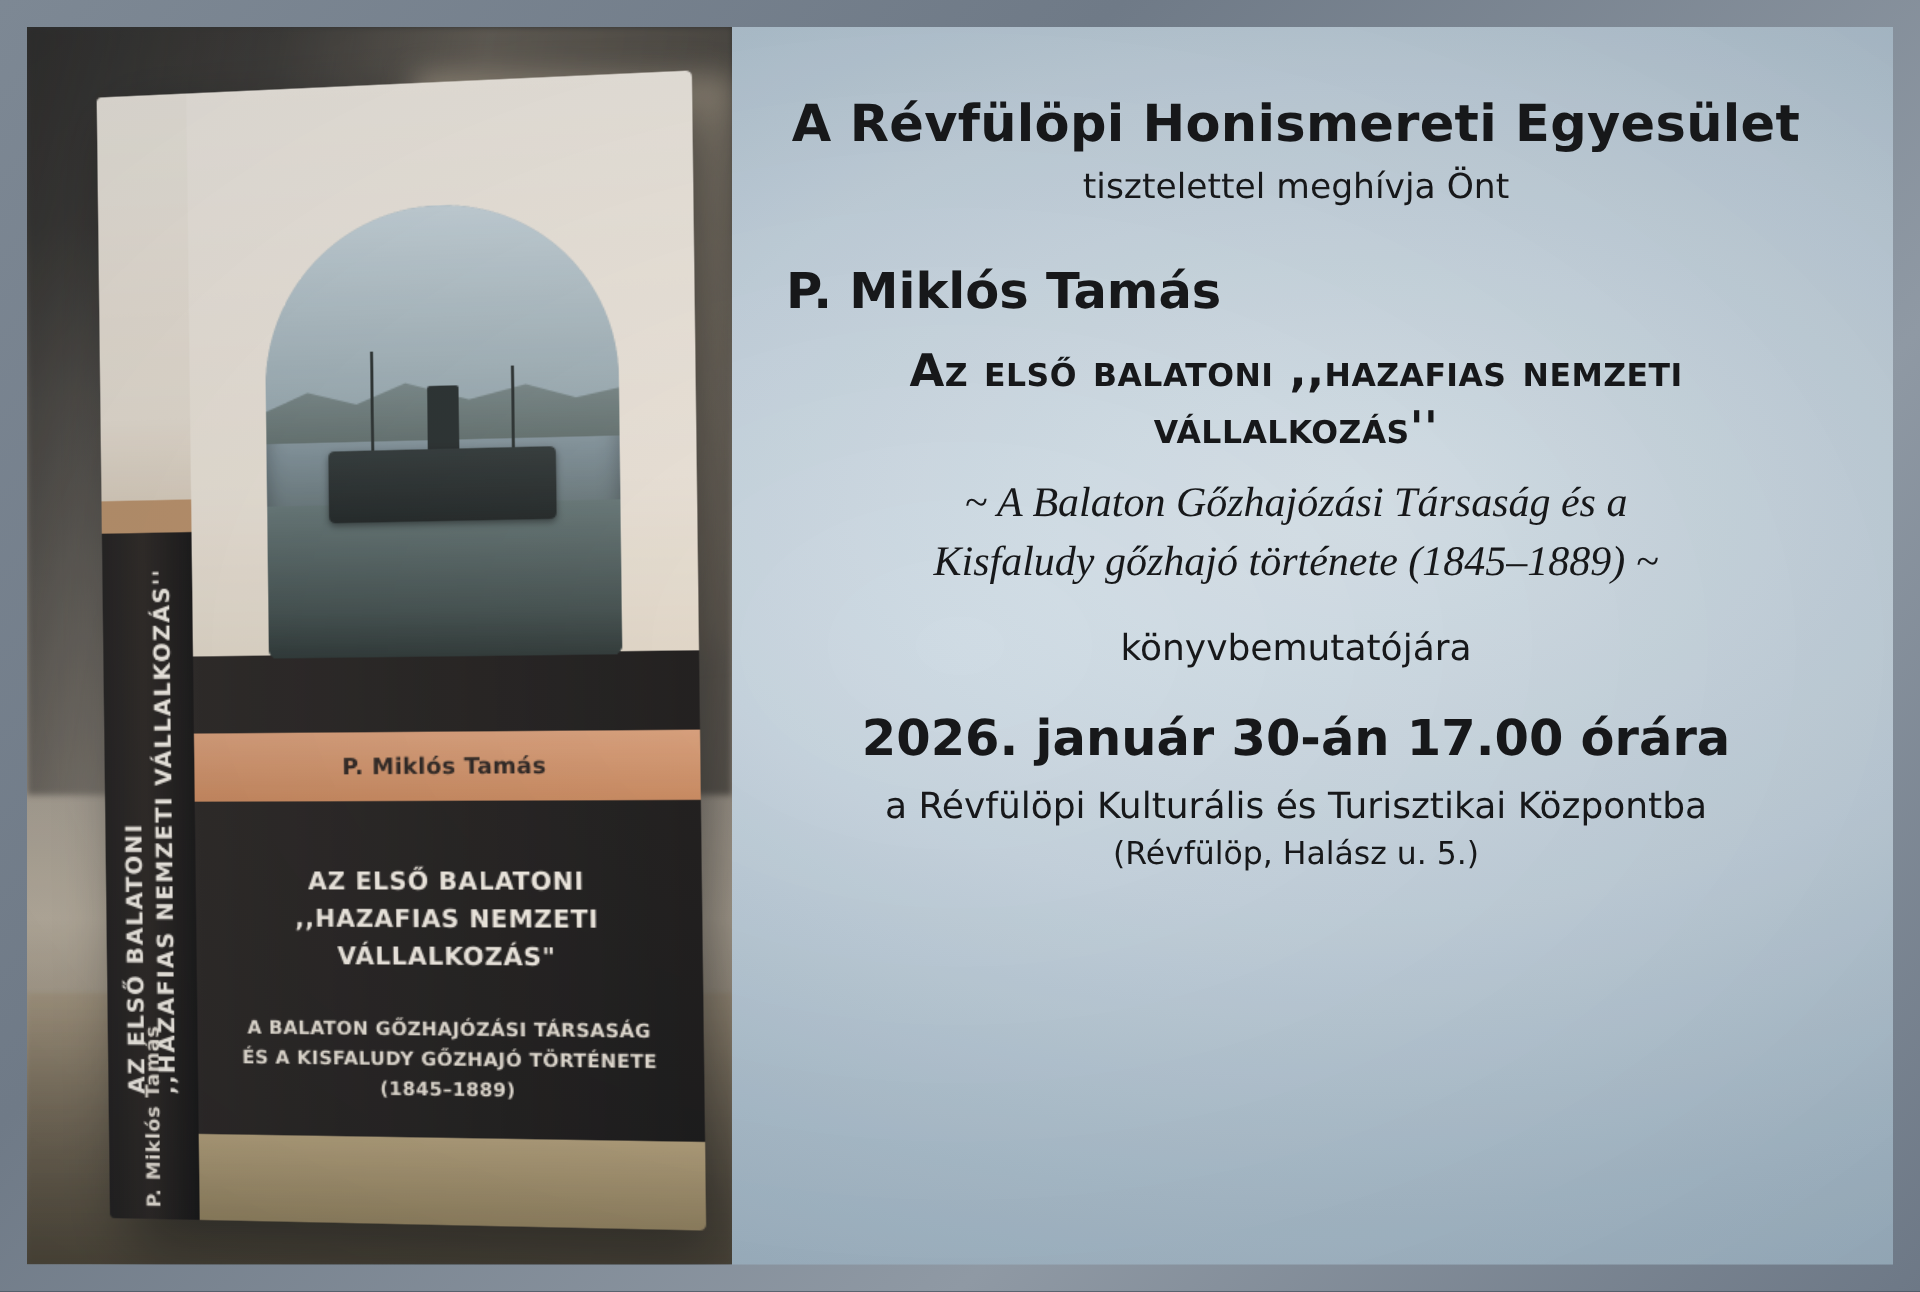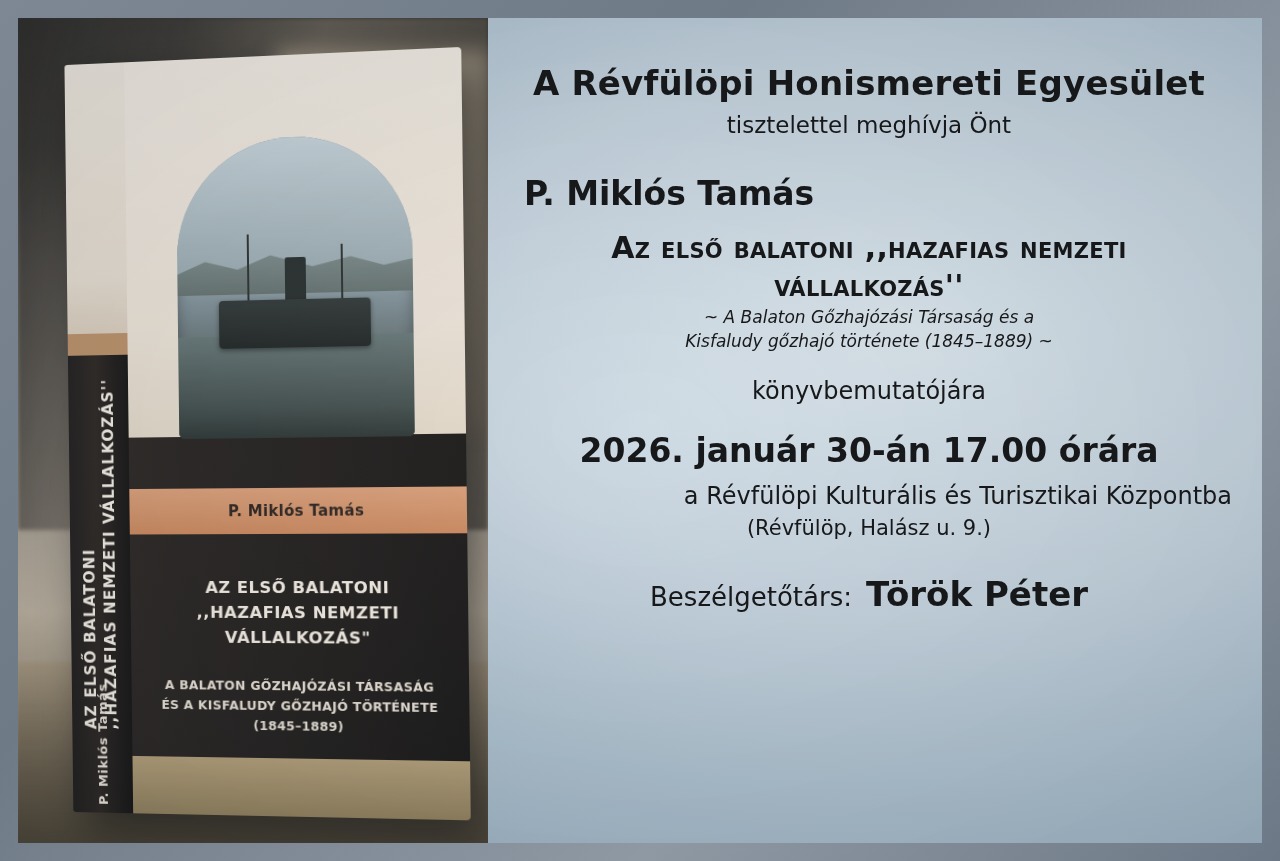--- a/index.html
+++ b/index.html
@@ -273,21 +273,21 @@
     position: absolute;
     left: 0; bottom: 0; width: 100%; height: 58px;
     background: linear-gradient(to bottom, #b09a72, #8d7a55);
   }
 
   
   .invitation {
     flex: 1 1 auto;
     position: relative;
     z-index: 2;
-    padding: 46px 30px 30px 18px;
+    padding: 46px 40px 30px 18px;
     box-sizing: border-box;
     text-align: center;
     color: #17181a;
     display: flex;
     flex-direction: column;
   }
   .org-name {
     font-size: 34px;
     font-weight: 700;
     letter-spacing: 0.2px;
@@ -308,41 +308,42 @@
   .book-title {
     margin-top: 16px;
     font-size: 30px;
     font-weight: 700;
     line-height: 1.28;
     font-variant: small-caps;
     letter-spacing: 0.3px;
     padding: 0 10px;
   }
   .book-subtitle {
-    font-size: 17px;
+    margin-top: 10px;
+    font-size: 28px;
     font-style: italic;
     line-height: 1.4;
     padding: 0 6px;
     white-space: pre-line;
+    font-family: Liberation Serif, serif;
   }
   .event-kind {
     margin-top: 24px;
     font-size: 24px;
     font-weight: 400;
   }
   .event-date {
     margin-top: 26px;
     font-size: 33px;
     font-weight: 700;
   }
   .venue {
     margin-top: 12px;
     font-size: 24px;
     font-weight: 500;
-    text-align: right;
   }
   .venue-addr {
     margin-top: 6px;
     font-size: 21px;
     font-weight: 500;
   }
   .host-row {
     margin-top: 34px;
     font-size: 26px;
     font-weight: 500;
@@ -411,21 +412,17 @@
     <div class="invitation">
       <div class="org-name">A Révfülöpi Honismereti Egyesület</div>
       <div class="org-sub">tisztelettel meghívja Önt</div>
       <div class="author">P. Miklós Tamás</div>
       <div class="book-title">Az első balatoni ,,hazafias nemzeti vállalkozás''</div>
       <div class="book-subtitle">~ A Balaton Gőzhajózási Társaság és a
 Kisfaludy gőzhajó története (1845–1889) ~</div>
       <div class="event-kind">könyvbemutatójára</div>
       <div class="event-date">2026. január 30-án 17.00 órára</div>
       <div class="venue">a Révfülöpi Kulturális és Turisztikai Központba</div>
-      <div class="venue-addr">(Révfülöp, Halász u. 9.)</div>
-      <div class="host-row">
-        <span>Beszélgetőtárs:</span>
-        <span class="host-name">Török Péter</span>
-      </div>
+      <div class="venue-addr">(Révfülöp, Halász u. 5.)</div>
     </div>
 
   </div>
 </div>
 
 </body></html>

